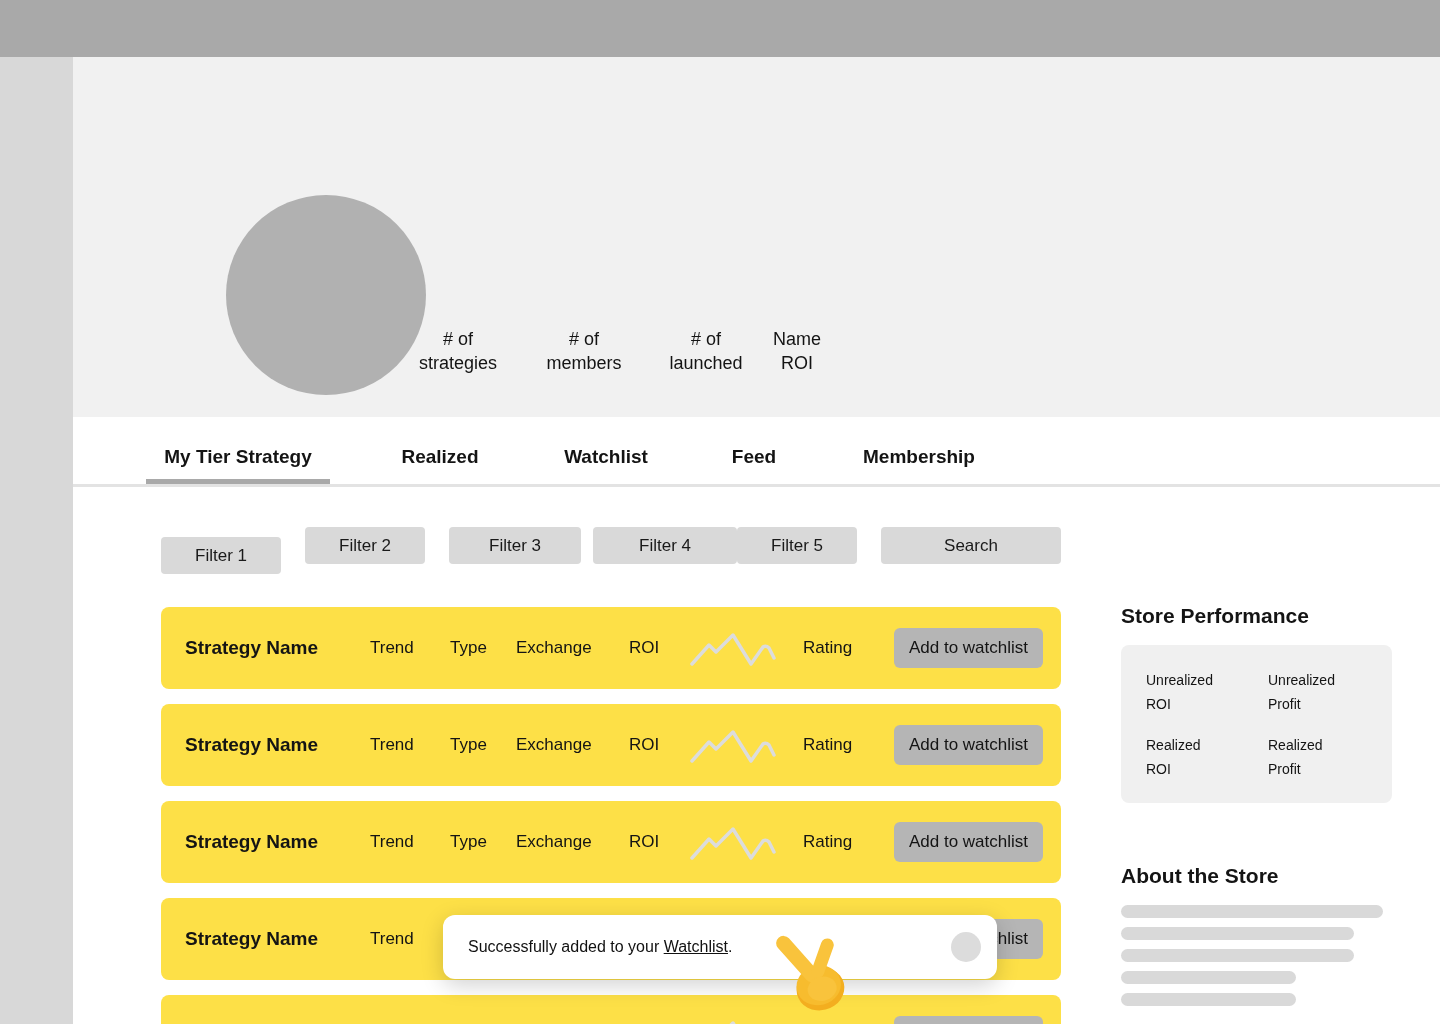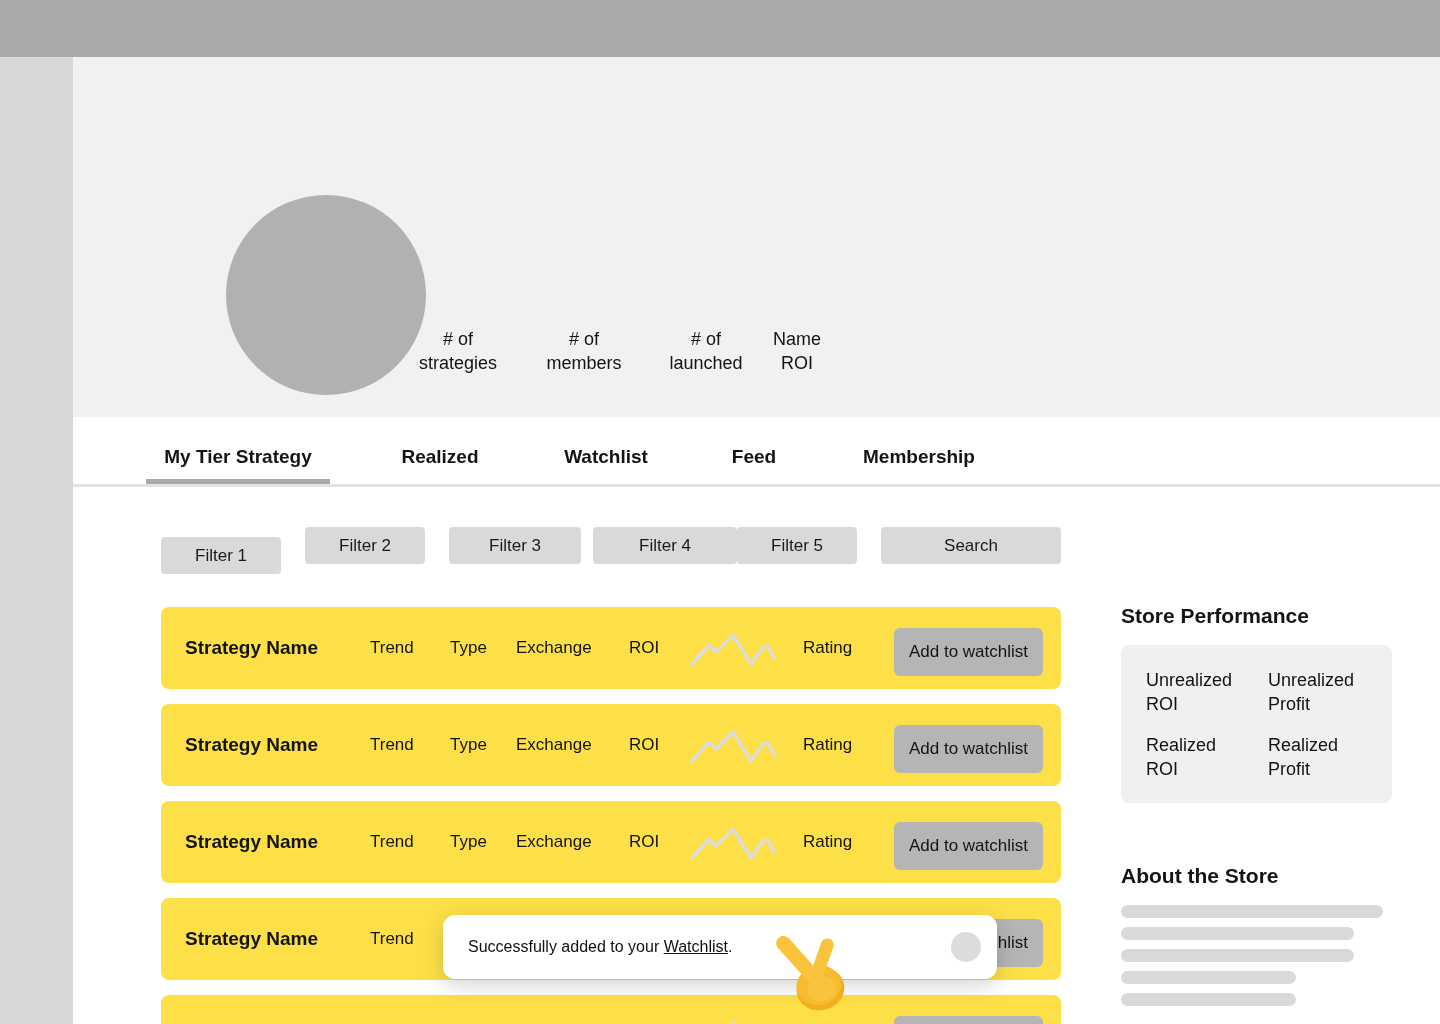--- a/index.html
+++ b/index.html
@@ -21,26 +21,26 @@
   .tab-underline{position:absolute;left:146px;top:479px;width:184px;height:5px;background:#a9a9a9;}
   .tab-divider{position:absolute;left:73px;top:484px;width:1367px;height:3px;background:#e3e3e3;}
   
   .filter-btn{position:absolute;top:527px;height:37px;background:#d9d9d9;border:none;border-radius:4px;
     font-family:inherit;font-size:17px;color:#1a1a1a;display:flex;align-items:center;justify-content:center;cursor:pointer;}
   
   .strategy-row{position:absolute;left:161px;width:900px;height:82px;background:#fde047;border-radius:8px;}
   .strategy-row .cell{position:absolute;top:50%;transform:translateY(-50%);font-size:17px;white-space:nowrap;}
   .strategy-row .row-name{font-size:19px;font-weight:700;}
   .spark{position:absolute;top:50%;transform:translateY(-50%);}
-  .watchlist-btn{position:absolute;left:733px;top:21px;width:149px;height:48px;background:#b5b5b5;border:none;border-radius:6px;
+  .watchlist-btn{position:absolute;left:733px;top:21px;width:149px;height:40px;background:#b5b5b5;border:none;border-radius:6px;
     font-family:inherit;font-size:17px;color:#141414;cursor:pointer;white-space:nowrap;overflow:hidden;}
   
   .side-title{position:absolute;left:1121px;font-size:21px;font-weight:700;}
   .perf-box{position:absolute;left:1121px;top:645px;width:271px;height:158px;background:#f0f0f0;border-radius:8px;}
-  .perf-metric{position:absolute;font-size:18px;line-height:24px;white-space:pre-line;}
+  .perf-metric{position:absolute;font-size:14px;line-height:24px;white-space:pre-line;}
   .skel-bar{position:absolute;left:1121px;height:13px;border-radius:6.5px;background:#d9d9d9;}
   
   .toast{position:absolute;left:443px;top:915px;width:554px;height:64px;background:#ffffff;border-radius:12px;
     box-shadow:0 6px 22px rgba(0,0,0,.18);z-index:20;display:flex;align-items:center;}
   .toast-text{margin-left:25px;font-size:16px;color:#111;white-space:nowrap;}
   .toast-link{text-decoration:underline;cursor:pointer;}
   .toast-circle{position:absolute;left:508px;top:17px;width:30px;height:30px;border-radius:50%;background:#dcdcdc;}
   .hand{position:absolute;left:774px;top:932px;z-index:30;}
 </style>
 </head>

